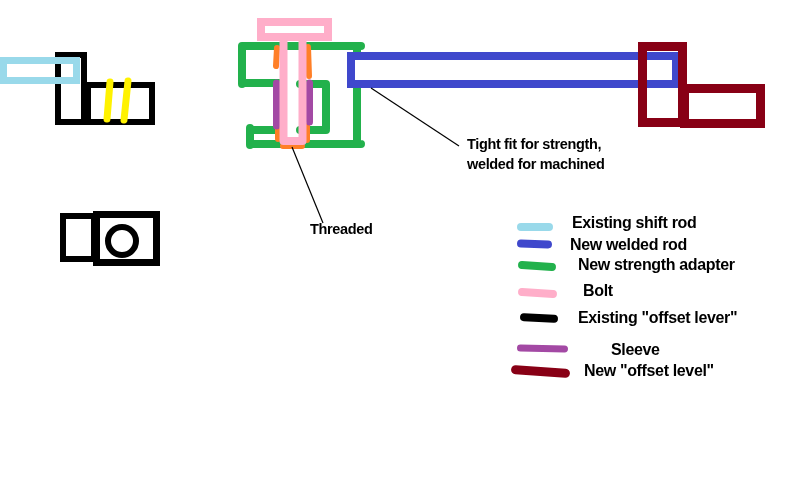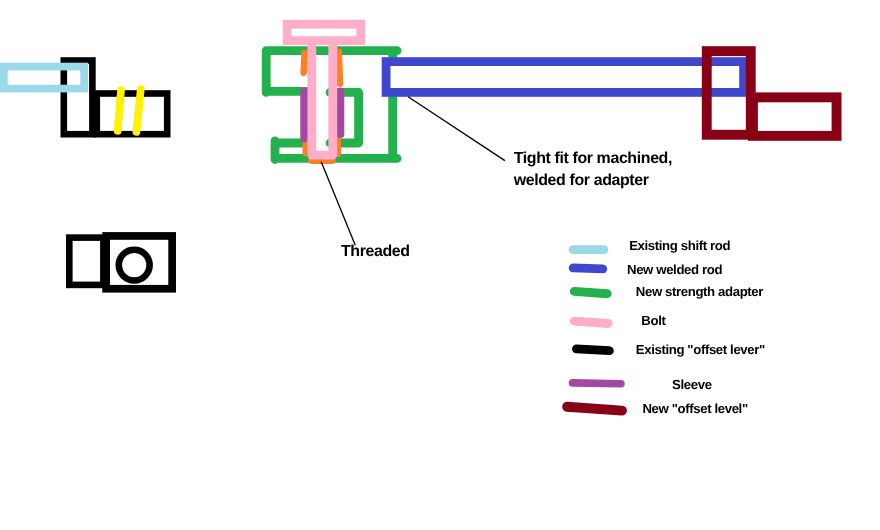--- a/index.html
+++ b/index.html
@@ -6,21 +6,21 @@
   .canvas {
     position:relative; width:800px; height:482px; background:#ffffff;
     overflow:hidden; font-family:"Liberation Sans", sans-serif;
   }
   .drawing { position:absolute; left:0; top:0; }
   .label {
     position:absolute; font-weight:700; font-size:14.5px;
     letter-spacing:-0.35px; color:#000; line-height:20px; white-space:pre;
   }
   .legend-label {
-    position:absolute; font-weight:700; font-size:12px;
+    position:absolute; font-weight:700; font-size:16px;
     letter-spacing:-0.35px; color:#000; line-height:16px; white-space:pre;
   }
   .swatch { position:absolute; border-radius:5px; }
 </style>
 </head>
 <body>
 
 <div class="canvas">
 
   <svg class="drawing" width="800" height="482" viewBox="0 0 800 482">
@@ -60,21 +60,21 @@
 
     <rect x="351" y="56" width="325" height="28" fill="#ffffff" stroke-width="8" stroke="#3F48CC"></rect>
 
     <rect x="642.5" y="46.5" width="40" height="76" fill="none" stroke-width="9" stroke="#880015"></rect>
     <rect x="684.5" y="88.5" width="76" height="35" fill="none" stroke-width="9" stroke="#880015"></rect>
 
     <path d="M371 88 L459 146" fill="none" stroke-width="1.2" stroke="#000000"></path>
     <path d="M292 147 L323 223" fill="none" stroke-width="1.2" stroke="#000000"></path>
   </svg>
 
-  <div class="label" style="left:467px; top:134px;"><span>Tight fit for machined,</span><br><span>welded for adapter</span></div>
+  <div class="label" style="left:467px; top:134px;"><span>Tight fit for strength,</span><br><span>welded for machined</span></div>
 
   <div class="label" style="left:310px; top:219px;">Threaded</div>
 
   <div>
 
     <div class="swatch" style="left: 517px; top: 223px; width: 36px; height: 8px; background: rgb(153, 217, 234);"></div>
     <div class="legend-label" style="left:572px; top:215px;">Existing shift rod</div>
 
     <div class="swatch" style="left: 517px; top: 240px; width: 35px; height: 8px; transform: rotate(2deg); background: rgb(63, 72, 204);"></div>
     <div class="legend-label" style="left:570px; top:237px;">New welded rod</div>

